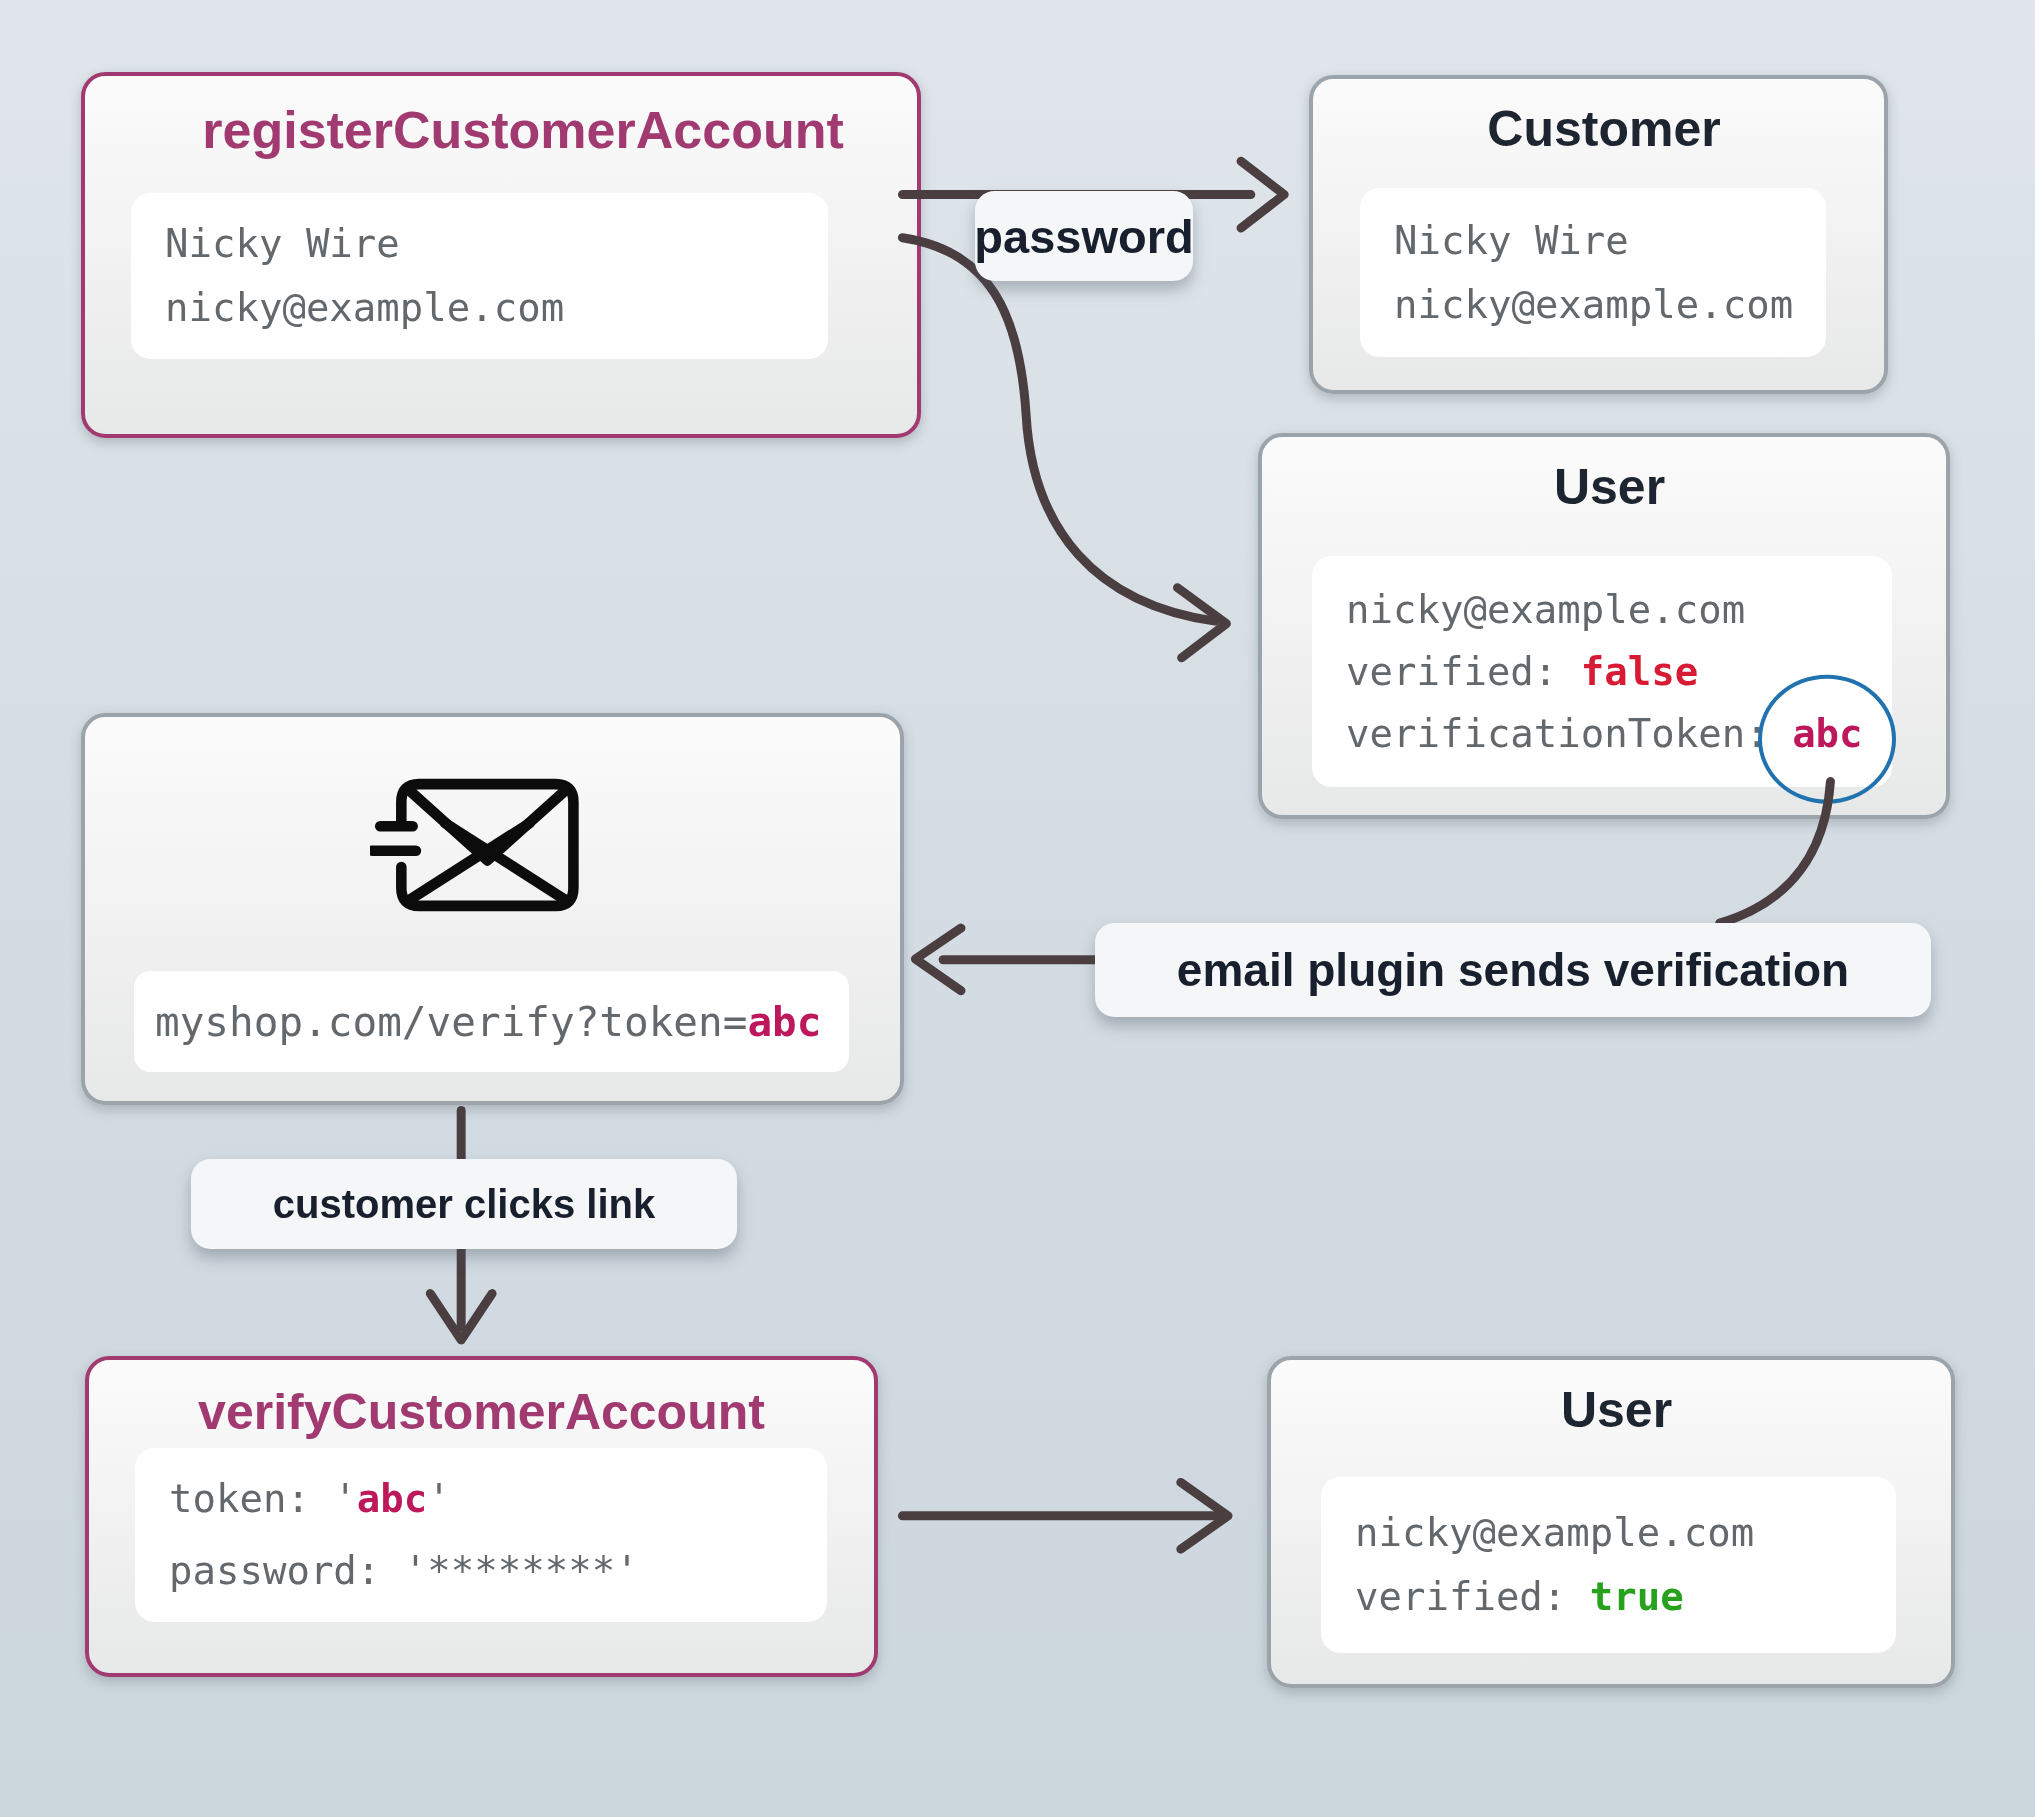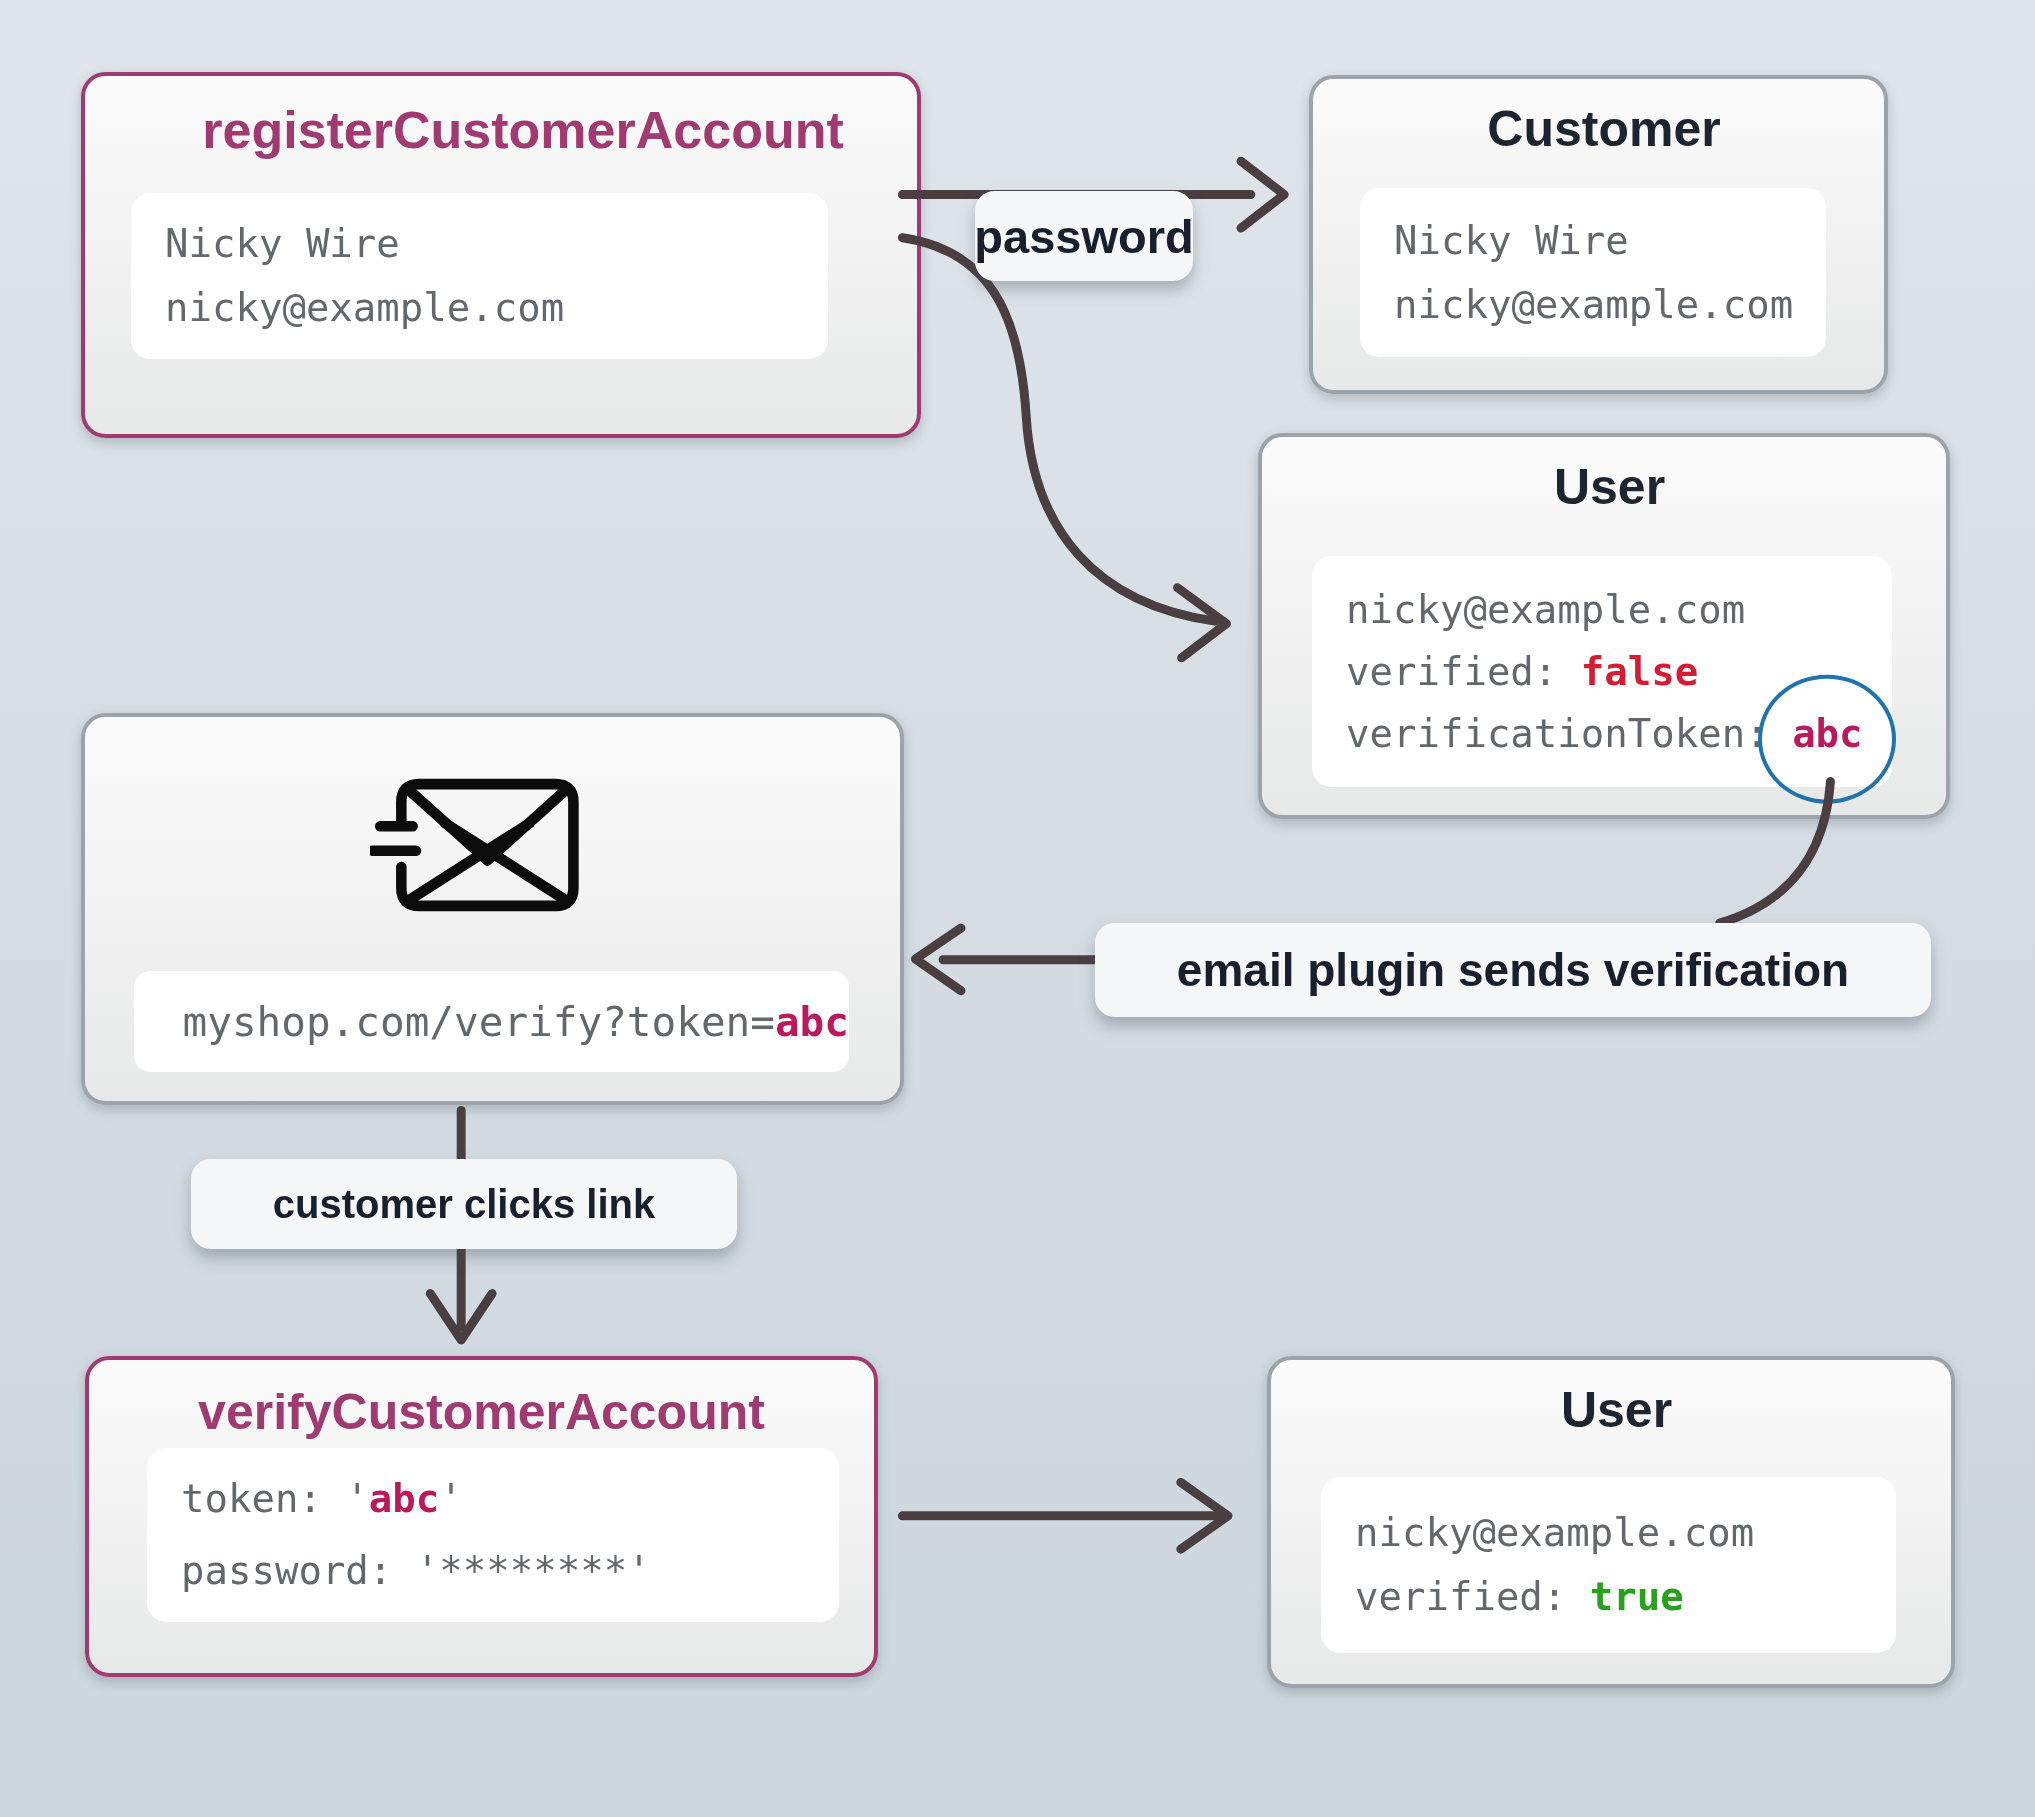--- a/index.html
+++ b/index.html
@@ -114,28 +114,28 @@
 
   <div class="node gray" style="left:81px;top:713px;width:804px;height:384px;">
     <svg class="mail-icon" viewBox="0 0 260 170">
       <path d="M38,58 V32 Q38,10 60,10 H228 Q250,10 250,32 V138 Q250,160 228,160 H60 Q38,160 38,138 V112"></path>
       <path d="M46,16 L144,104 L242,16"></path>
       <path d="M46,154 L196,58"></path>
       <path d="M242,154 L92,58"></path>
       <path d="M12,62 H52"></path>
       <path d="M2,92 H56"></path>
     </svg>
-    <div class="inner" style="left:49px;top:254px;width:715px;height:101px;font-size:41px;padding-left:21px;border-radius:16.3px;text-align:right;">
+    <div class="inner" style="left:49px;top:254px;width:715px;height:101px;font-size:41px;padding-left:21px;border-radius:16.3px;">
       <div class="mono-line"><span>myshop.com/verify?token=</span><span class="val-blue">abc</span></div>
     </div>
   </div>
 
   <div class="node purple" style="left:85px;top:1356px;width:785px;height:313px;">
     <div class="node-title title-purple" style="font-size:50px;margin-top:23px;">verifyCustomerAccount</div>
-    <div class="inner" style="left:58px;top:88px;width:692px;height:174px;gap:8px;">
+    <div class="inner" style="left:46px;top:88px;width:692px;height:174px;gap:8px;">
       <div class="mono-line"><span>token: </span><span>'</span><span class="val-blue">abc</span><span>'</span></div>
       <div class="mono-line"><span>password: </span><span>'********'</span></div>
     </div>
   </div>
 
   <div class="node gray" style="left:1267px;top:1356px;width:669px;height:324px;">
     <div class="node-title title-dark">User</div>
     <div class="inner" style="left:50px;top:117px;width:575px;height:176px;">
       <div class="mono-line">nicky@example.com</div>
       <div class="mono-line"><span>verified: </span><span class="val-green">true</span></div>

